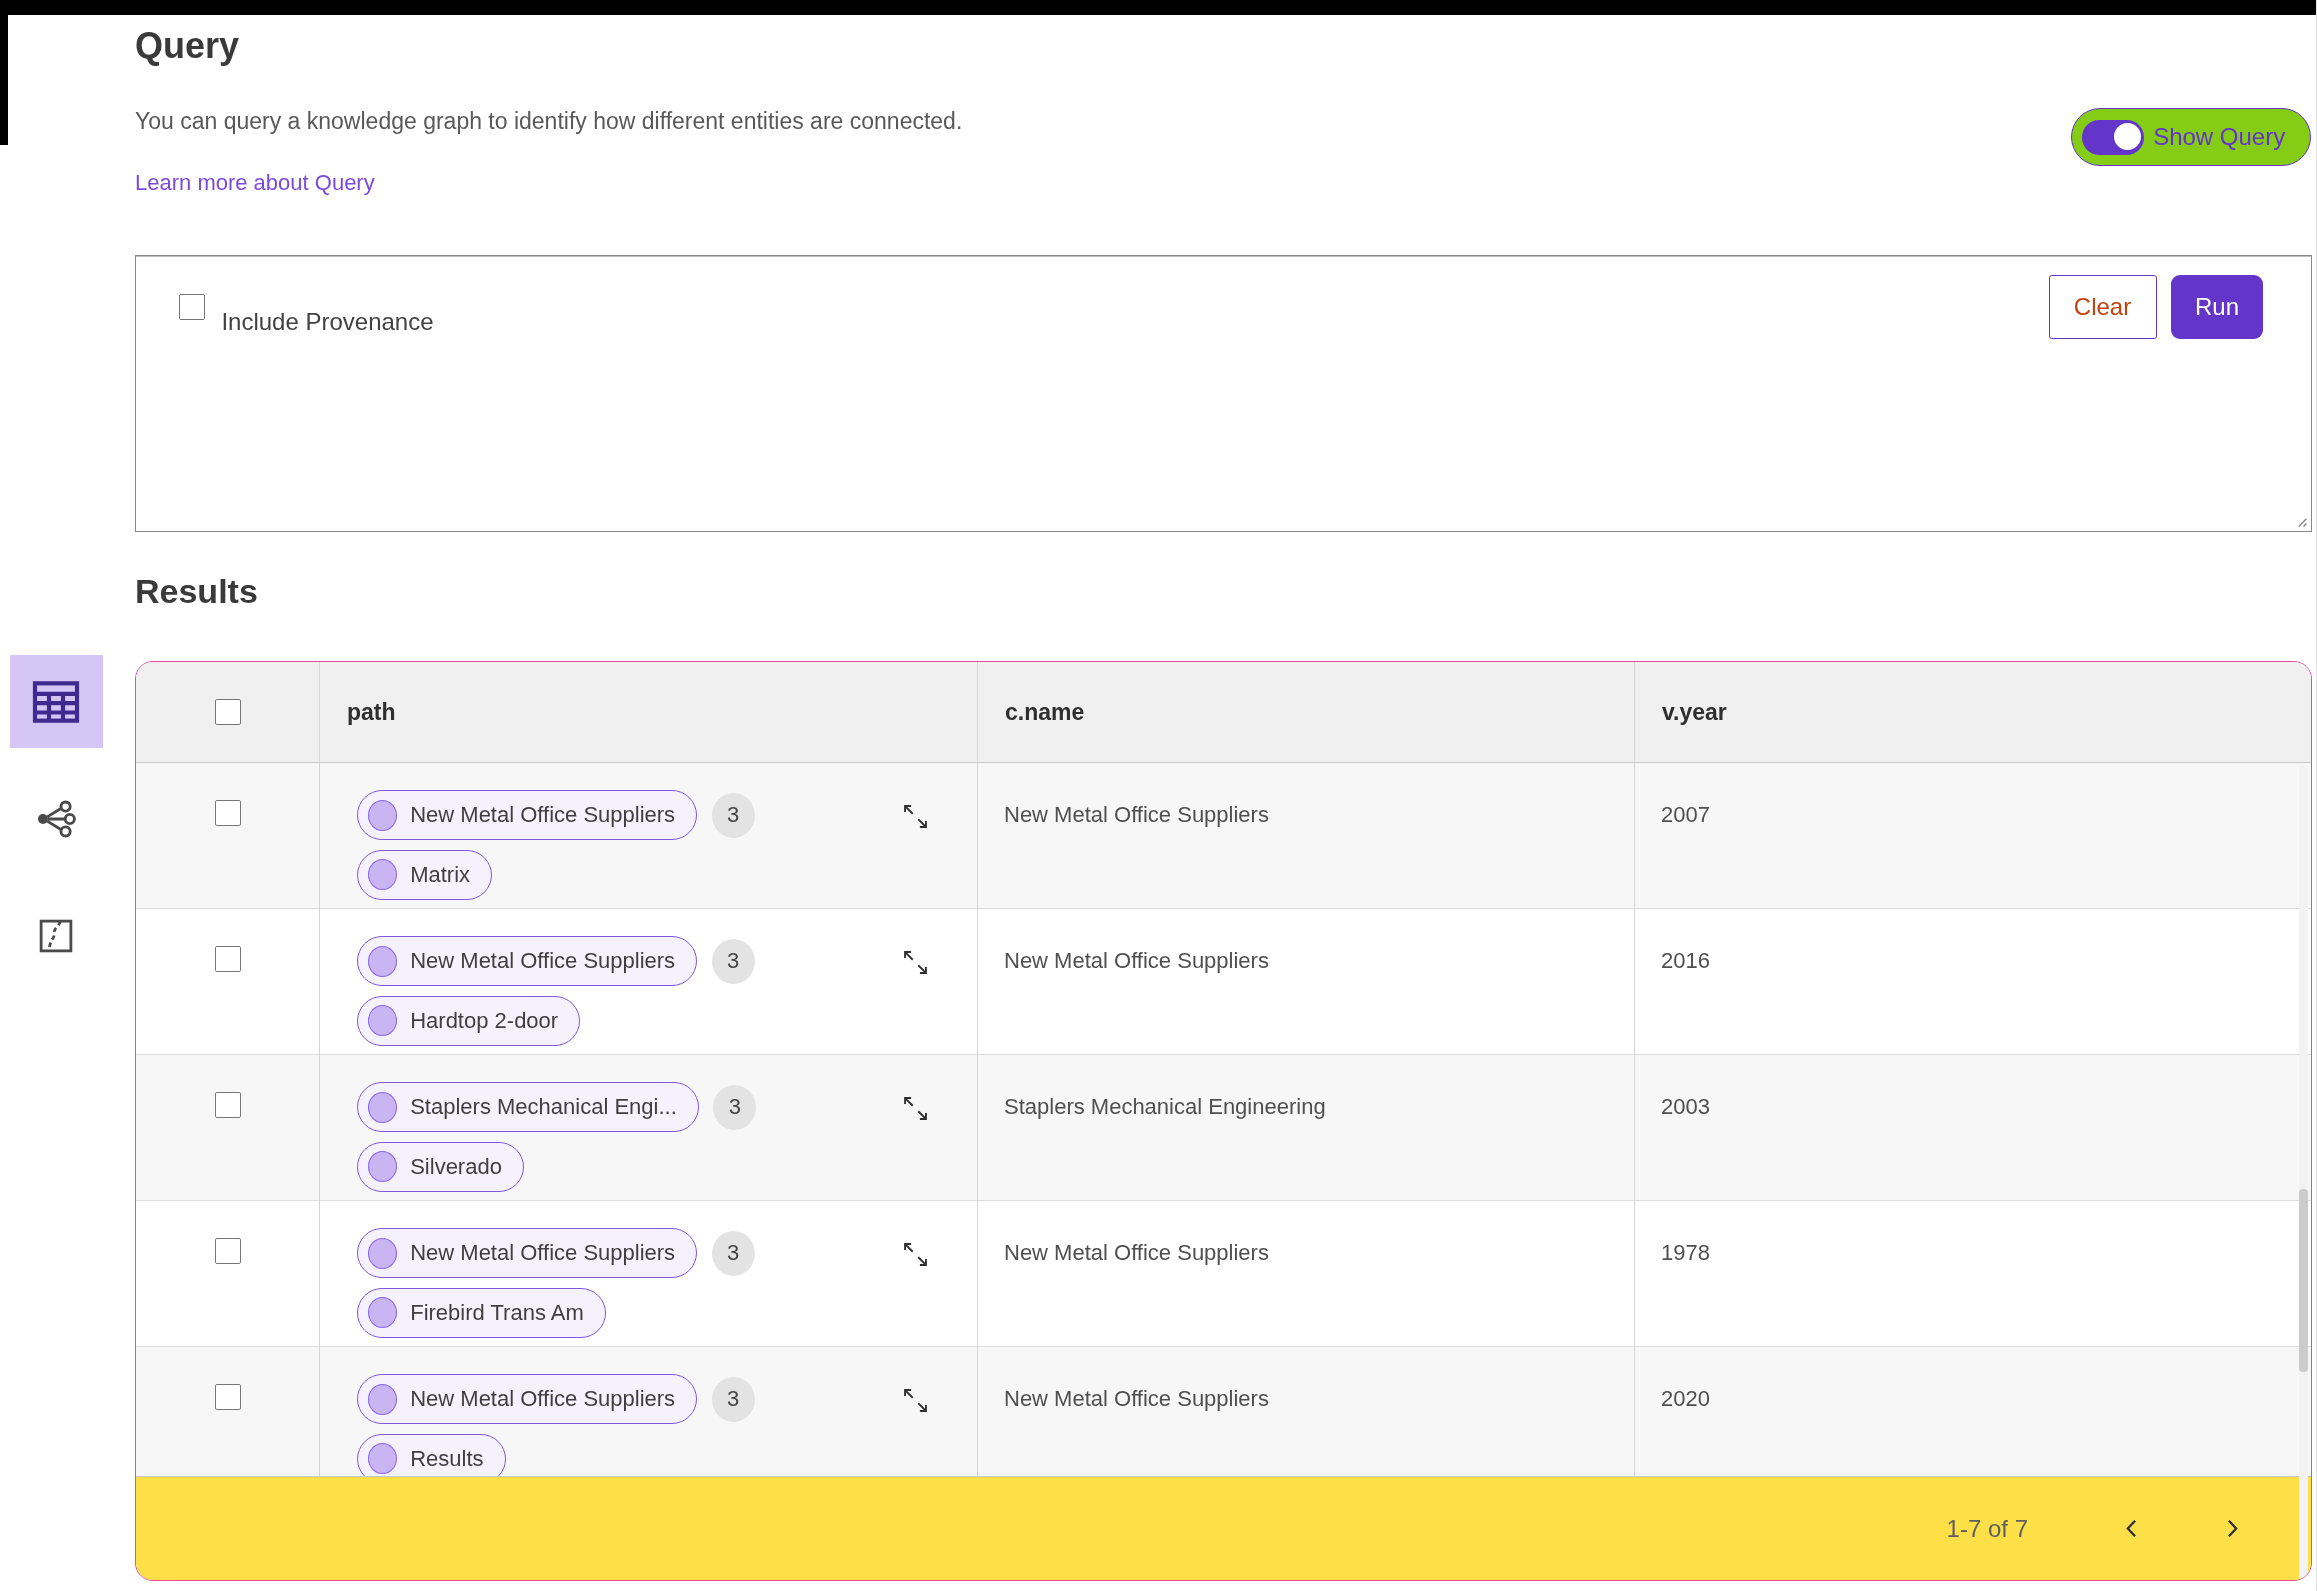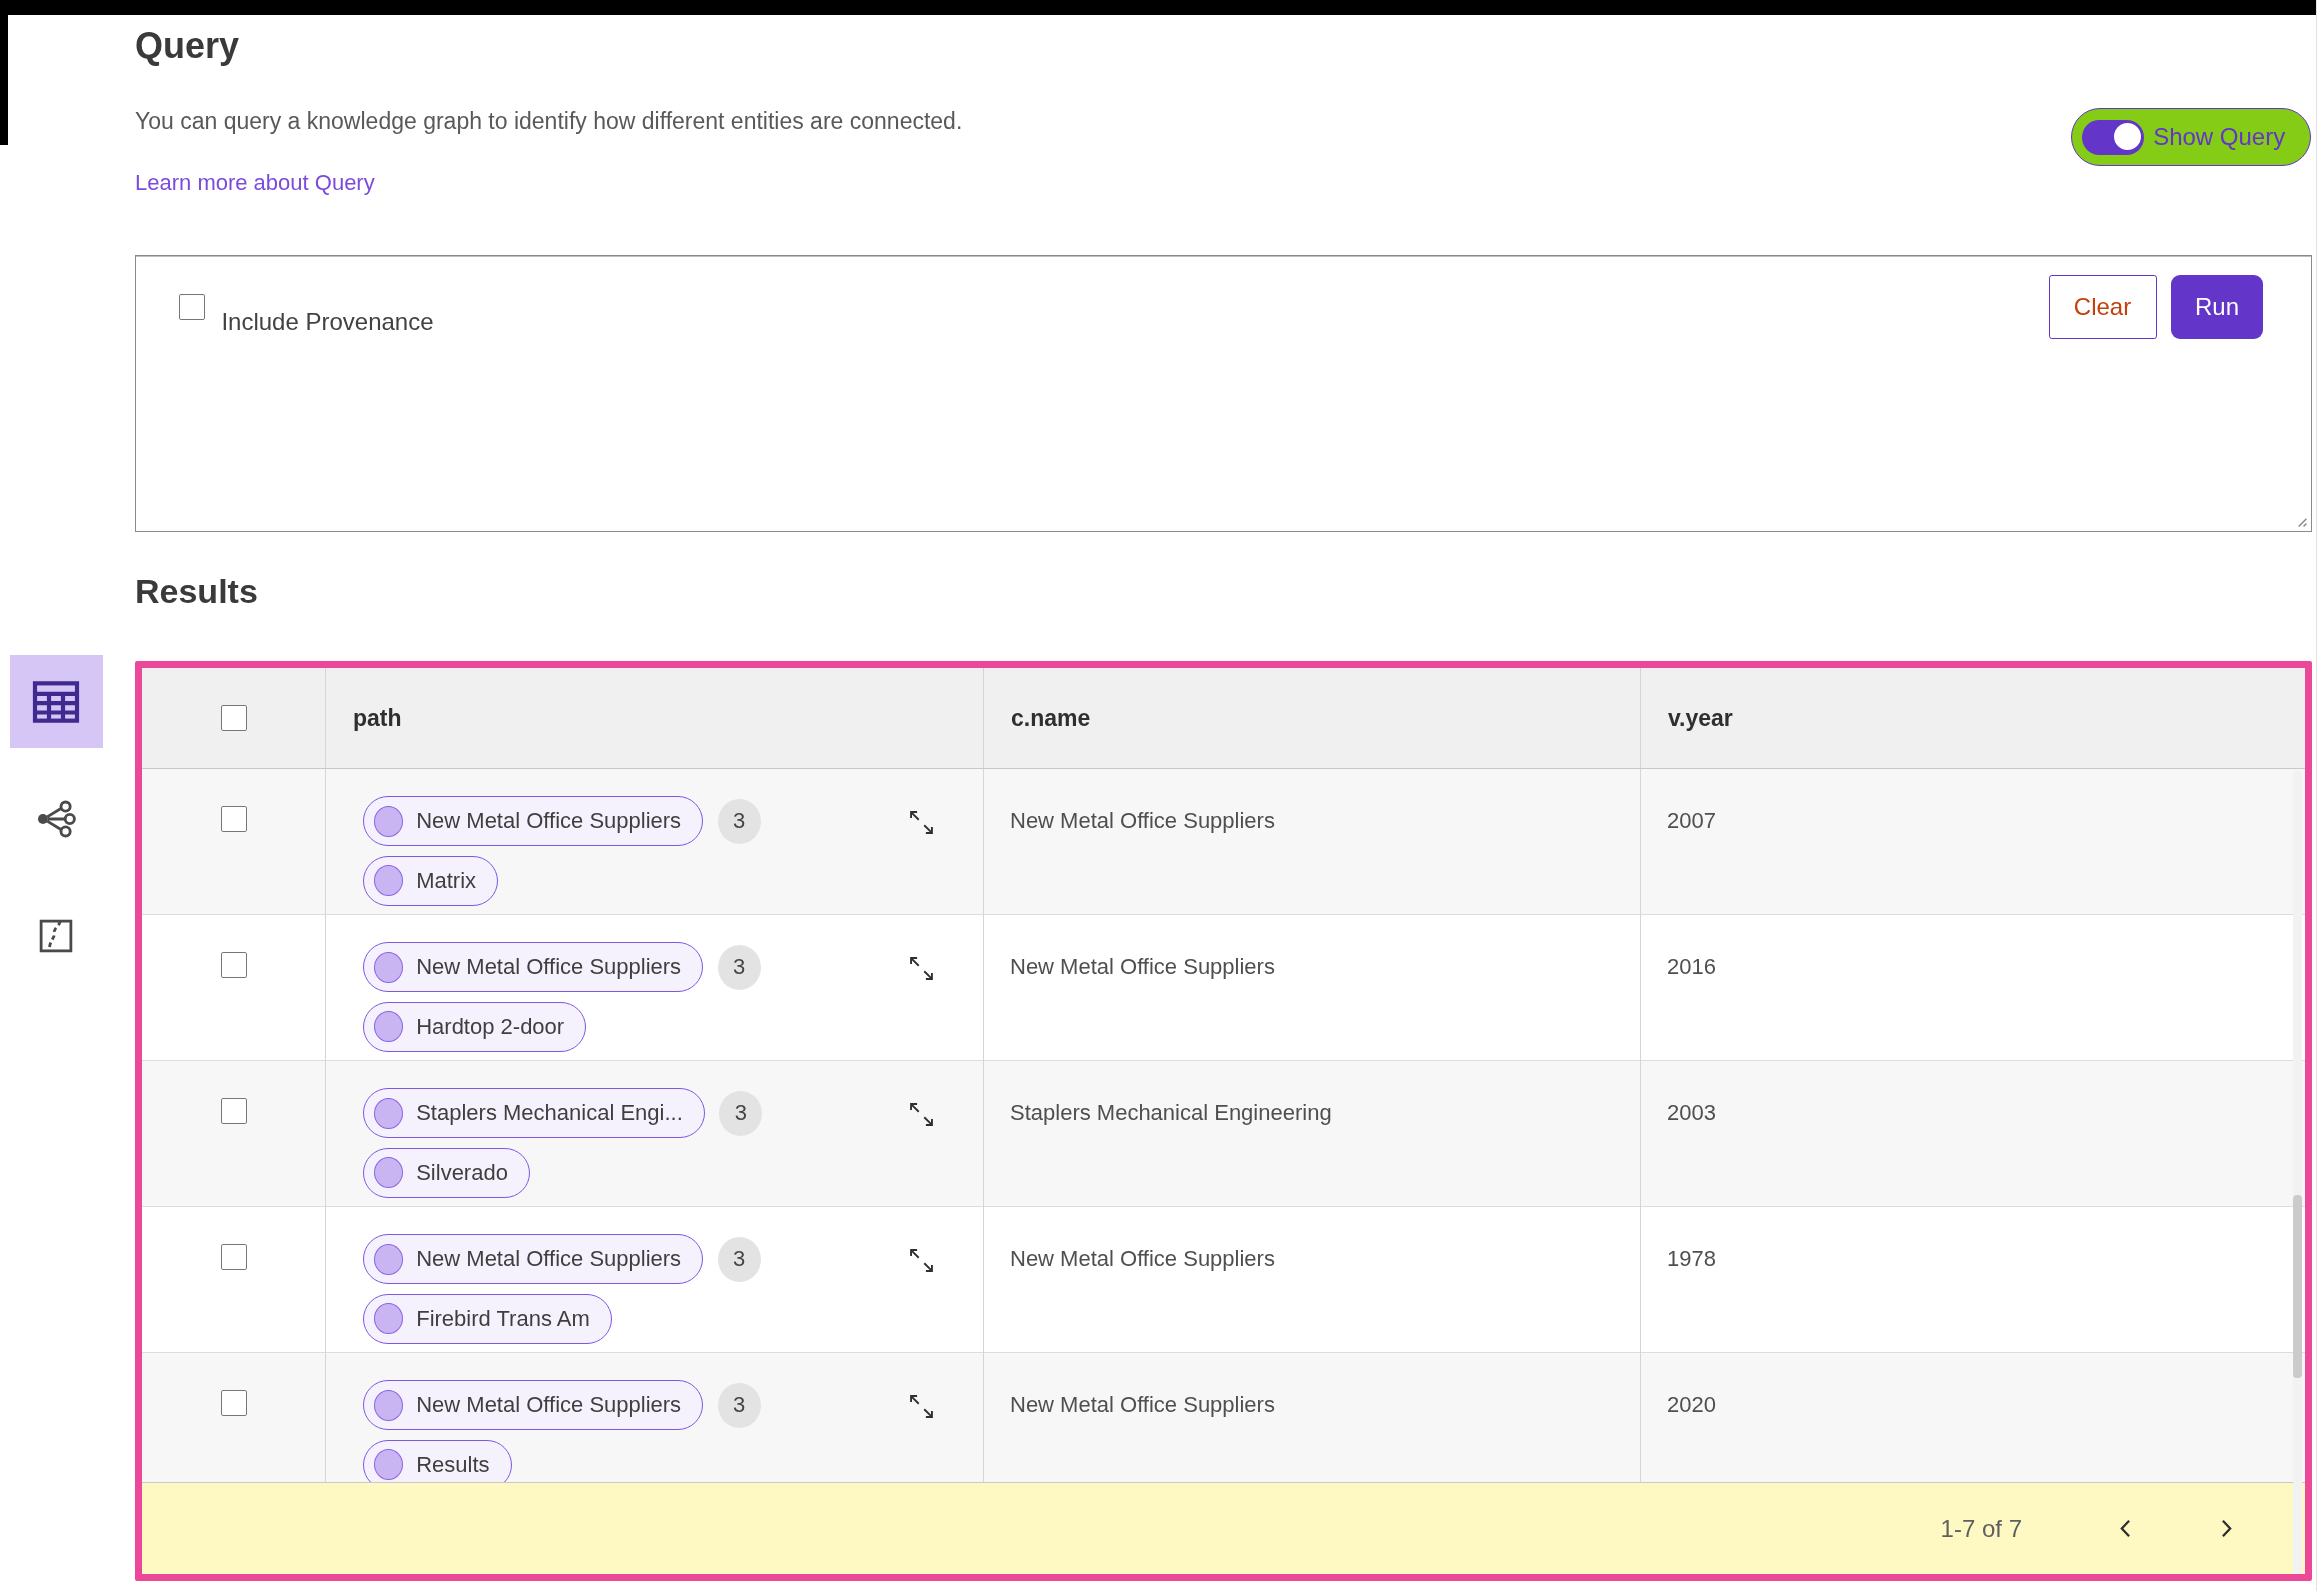--- a/index.html
+++ b/index.html
@@ -37,43 +37,43 @@
 
   
   .results-title { position:absolute; left:135px; top:572px; font-size:34px; font-weight:700; color:#3a3a3a; }
 
   
   .view-rail { position:absolute; left:9.7px; top:655px; width:93px; }
   .rail-item { width:93px; height:93px; display:flex; align-items:center; justify-content:center; cursor:pointer; margin-bottom:24px; }
   .rail-item.selected { background:#d6c6f6; }
 
   
-  .results-table { position:absolute; left:135px; top:661px; width:2177px; height:920px; border:7px solid #ec4899;
-      border-radius:2px; background:#fff; overflow:hidden; display:flex; flex-direction:column; }
+  .results-table { position:absolute; left:135px; top:661px; width:2177px; height:920px; border:1px solid #ec4899;
+      border-radius:18px; background:#fff; overflow:hidden; display:flex; flex-direction:column; }
   .t-grid { display:grid; grid-template-columns:183px 658px 657px 1fr; }
   .t-header { height:101px; background:#f0f0f0; border-bottom:1px solid #c9c9c9; flex:0 0 auto; }
   .t-header .hcell { display:flex; align-items:center; font-size:23px; font-weight:700; color:#2f2f2f; padding-left:27px; }
   .t-header .hcell.cb { justify-content:center; padding-left:0; }
   .col-b { border-left:1px solid #d5d5d5; }
   .t-row { height:146px; border-bottom:1px solid #dcdcdc; flex:0 0 auto; background:#fff; }
   .t-row.alt { background:#f7f7f7; }
   .t-row.clipped { height:129px; overflow:hidden; border-bottom:none; }
   .cell-cb { display:flex; justify-content:center; padding-top:37px; }
   .cell-path { position:relative; padding:27px 0 0 37px; }
   .pill-line { display:flex; align-items:center; margin-bottom:9.7px; }
   .entity-pill { display:inline-flex; align-items:center; height:50px; padding:0 21px 0 9.7px; border:1.9px solid #7e57e2;
       border-radius:27px; background:#f5f2fd; cursor:pointer; }
   .pill-dot { width:29px; height:31px; border-radius:50%; background:#c9b5f2; border:1.9px solid #8a64e8; margin-right:13.5px; }
   .pill-label { font-size:22px; color:#3f3f3f; white-space:nowrap; }
   .count-badge { margin-left:14.5px; width:43px; height:45px; border-radius:50%; background:#e3e3e3; display:inline-flex;
       align-items:center; justify-content:center; font-size:22px; color:#454545; }
   .expand-btn { position:absolute; left:579px; top:37px; width:33px; height:33px; cursor:pointer; }
   .cell-text { padding:39px 0 0 26px; font-size:22px; color:#4f4f4f; }
 
-  .t-footer { flex:1 1 auto; border-top:1px solid #c9c9c9; background:#fef9c3; display:flex; align-items:center;
+  .t-footer { flex:1 1 auto; border-top:1px solid #c9c9c9; background:#fde047; display:flex; align-items:center;
       justify-content:flex-end; padding-right:60px; gap:0; }
   .page-range { font-size:24px; color:#5f5f5f; margin-right:85px; }
   .pager-btn { width:39px; height:39px; display:flex; align-items:center; justify-content:center; cursor:pointer; }
   .pager-btn + .pager-btn { margin-left:60px; }
 
   .v-scrollbar { position:absolute; right:2.9px; top:103px; width:8.7px; height:816px; background:#f2f2f2; border-radius:3.9px; }
   .v-scroll-thumb { position:absolute; left:0; top:52%; width:8.7px; height:183px; background:#cbcbcb; border-radius:3.9px; }
 </style>
 </head>
 <body>

